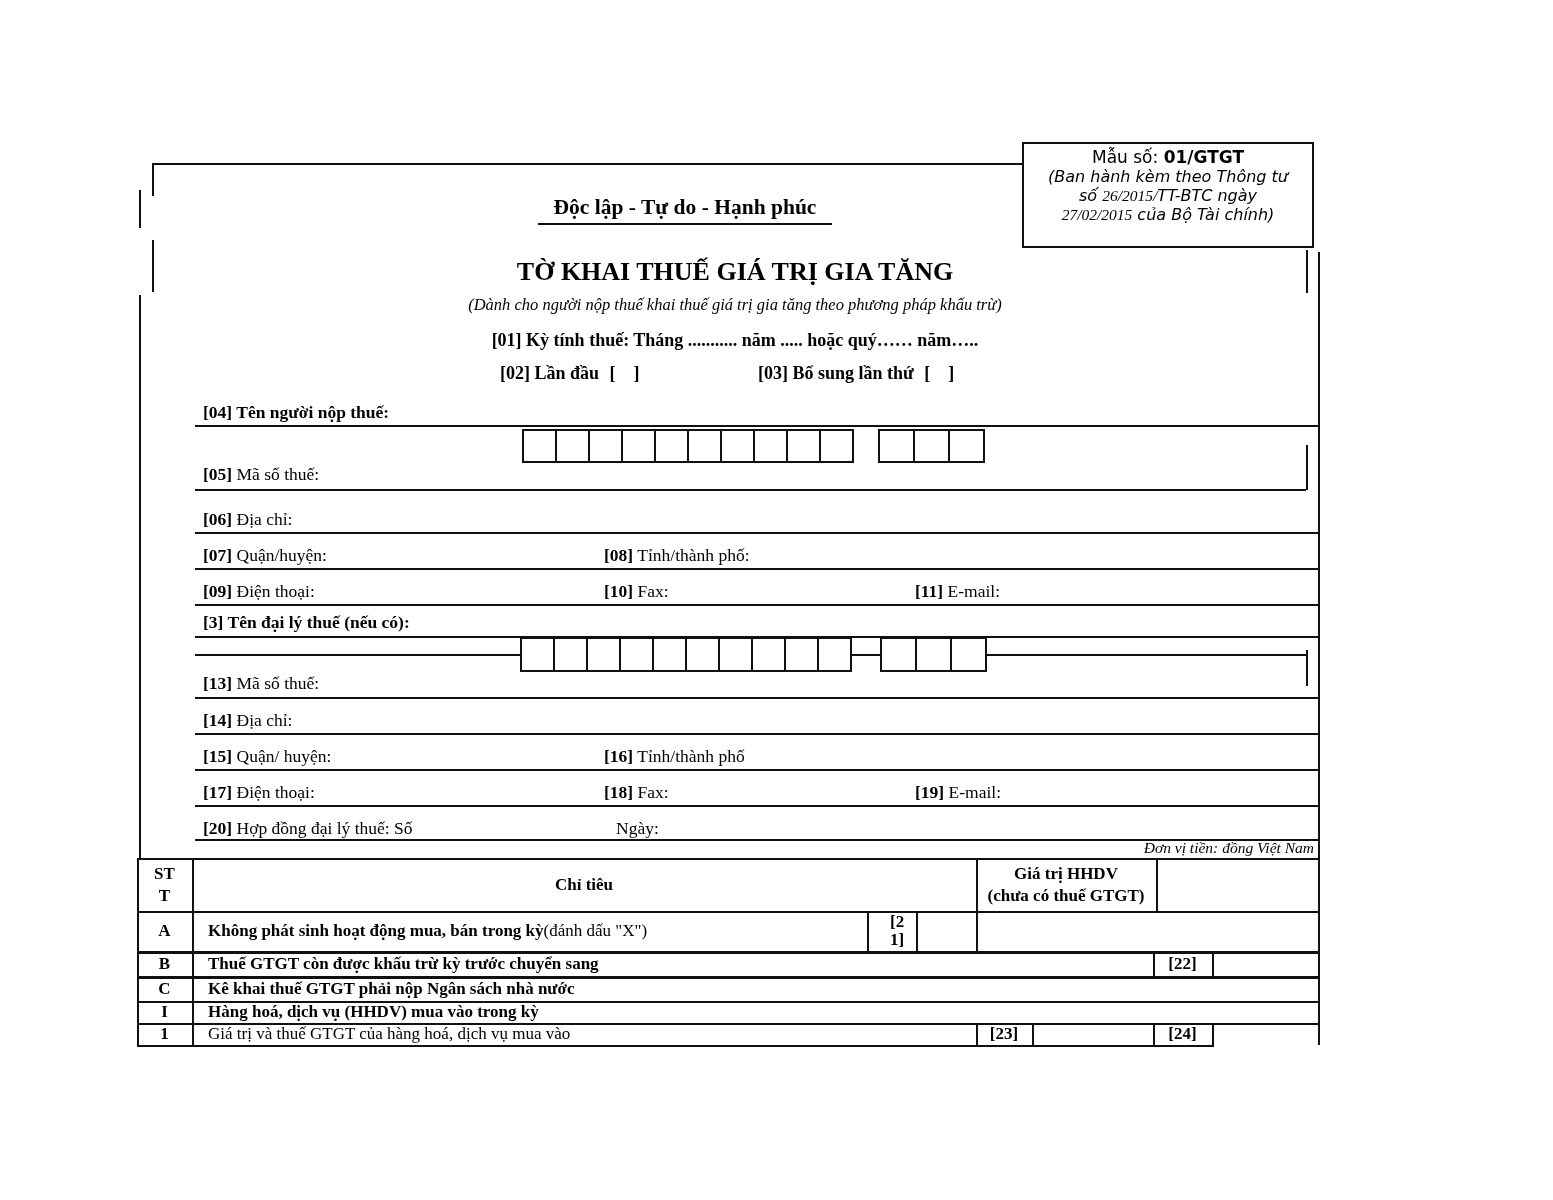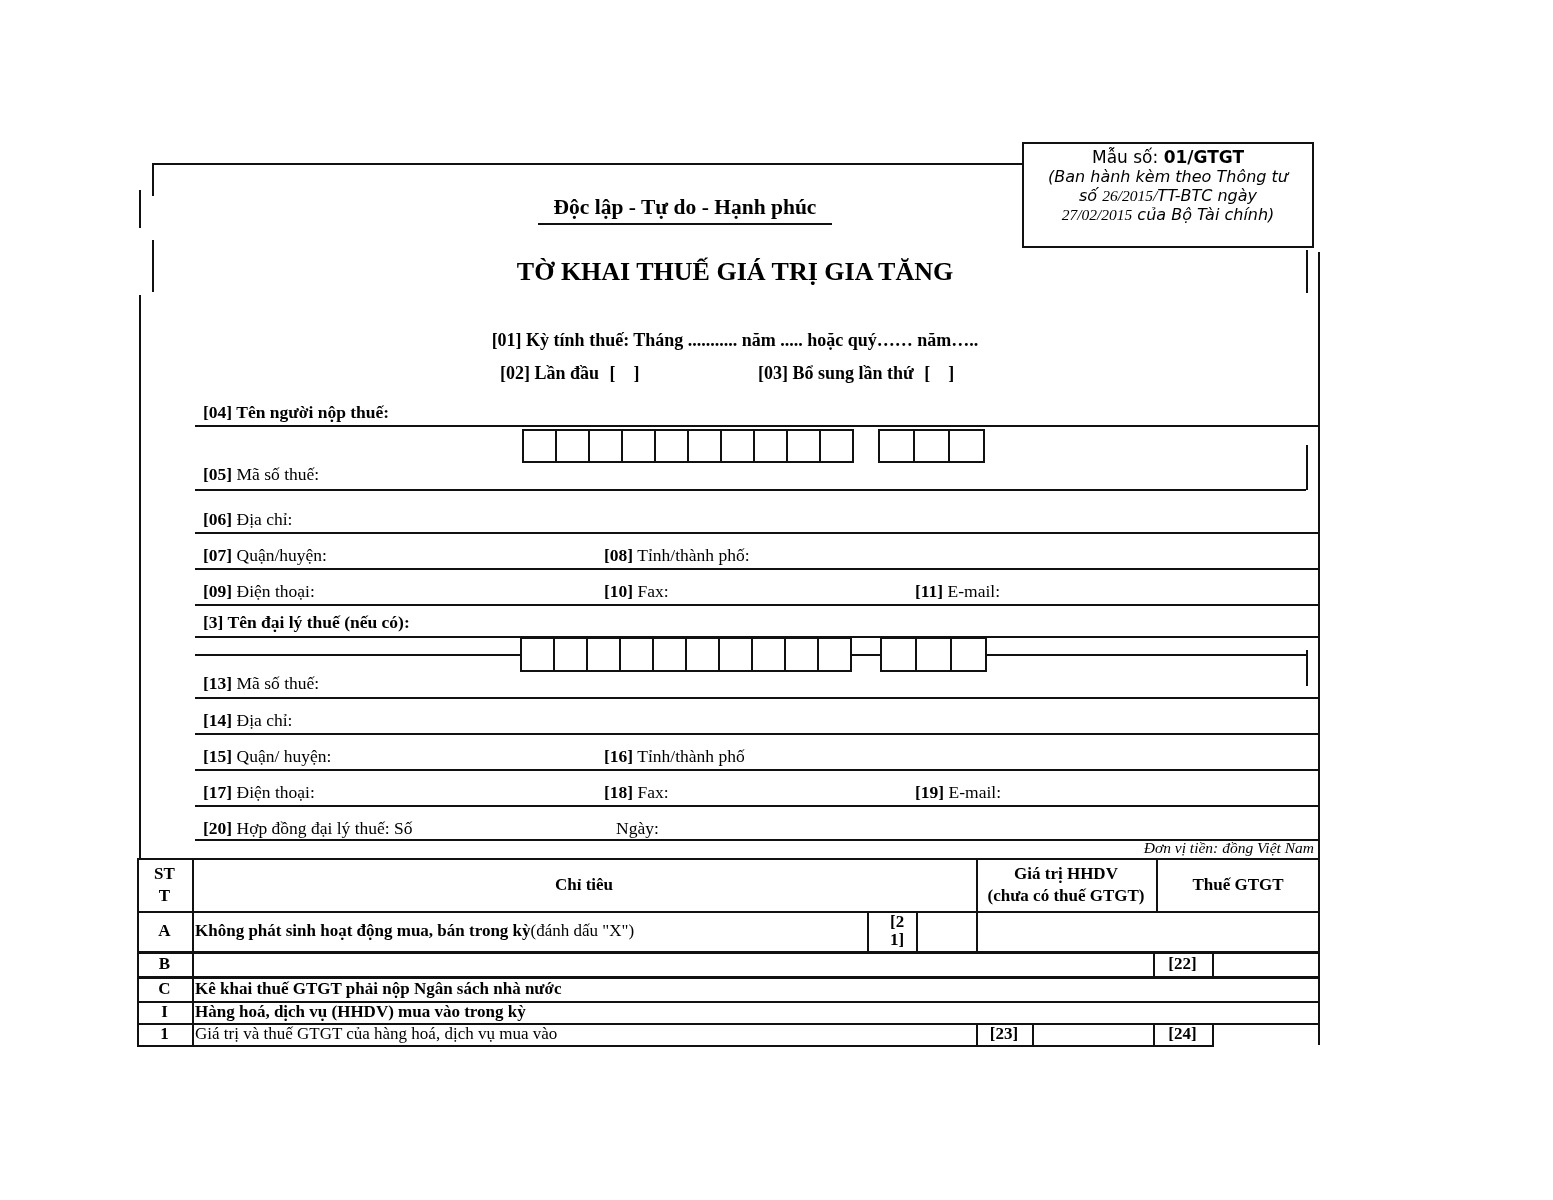--- a/index.html
+++ b/index.html
@@ -20,21 +20,21 @@
   .formbox .li{font-style:italic;font-size:16px;line-height:19px;}
   .formbox .serifnum{font-family:"Liberation Serif",serif;font-size:15.5px;}
   
   .mstrow{position:absolute;display:flex;}
   .mst{width:35px;height:34px;border:2px solid #111;background:#fff;margin-left:-2px;box-sizing:border-box;}
   .mst.w{width:37px;}
   .mst.first{margin-left:0;}
   
   .cell{position:absolute;display:flex;align-items:center;justify-content:center;
         font-size:17px;line-height:1.15;box-sizing:border-box;}
-  .cell.left{justify-content:flex-start;padding-left:3px;}
+  .cell.left{justify-content:flex-start;padding-left:16px;}
   .sttwrap{width:2.6ch;word-break:break-all;text-align:center;font-weight:bold;line-height:1.25;}
   .refwrap{width:3ch;word-break:break-all;text-align:right;font-weight:bold;line-height:1.05;}
 </style>
 </head>
 <body>
 
 <div class="page">
 
   <div class="hl" style="left:152px;top:163px;width:870px;"></div>
   <div class="vl" style="left:152px;top:163px;height:33px;"></div>
@@ -51,20 +51,21 @@
   </div>
 
   <div class="formbox">
     <div class="l1"><span>Mẫu số: </span><b>01/GTGT</b></div>
     <div class="li">(Ban hành kèm theo Thông tư</div>
     <div class="li"><span>số </span><span class="serifnum">26/2015/</span><span>TT-BTC ngày</span></div>
     <div class="li"><span class="serifnum">27/02/2015</span><span> của Bộ Tài chính)</span></div>
   </div>
 
   <div class="lbl center bold" style="left:152px;top:257px;width:1166px;font-size:26px;white-space:normal;">TỜ KHAI THUẾ GIÁ TRỊ GIA TĂNG</div>
+  <div class="lbl center it" style="left:152px;top:296px;width:1166px;font-size:16.5px;white-space:normal;">(Dành cho người nộp thuế khai thuế giá trị gia tăng theo phương pháp khấu trừ)</div>
   <div class="lbl center bold" style="left:152px;top:330px;width:1166px;font-size:18px;white-space:normal;">[01] Kỳ tính thuế: Tháng ........... năm ..... hoặc quý…… năm…..</div>
 
   <div class="lbl bold" style="left:500px;top:363px;font-size:18px;">
     <span>[02] Lần đầu</span>
     <span style="margin-left:6px;">[&nbsp;&nbsp;&nbsp;&nbsp;]</span>
   </div>
   <div class="lbl bold" style="left:758px;top:363px;font-size:18px;">
     <span>[03] Bổ sung lần thứ</span>
     <span style="margin-left:6px;">[&nbsp;&nbsp;&nbsp;&nbsp;]</span>
   </div>
@@ -188,34 +189,34 @@
   <div class="vl" style="left:1212px;top:1023px;height:22px;"></div>
 
   <div class="cell" style="left:137px;top:858px;width:55px;height:53px;">
     <span class="sttwrap">STT</span>
     </div>
   <div class="cell bold" style="left:192px;top:858px;width:784px;height:53px;">Chỉ tiêu</div>
   <div class="cell bold" style="left:976px;top:858px;width:180px;height:53px;flex-direction:column;line-height:22px;">
     <span>Giá trị HHDV</span>
     <span>(chưa có thuế GTGT)</span>
     </div>
-  <div class="cell bold" style="left:1156px;top:858px;width:164px;height:53px;">Thuế GTGT</div>
 
   <div class="cell bold" style="left:137px;top:911px;width:55px;height:40px;">A</div>
   <div class="cell left" style="left:192px;top:911px;width:675px;height:40px;">
     <span class="bold">Không phát sinh hoạt động mua, bán trong kỳ </span>
       <span>(đánh dấu "X")</span>
     </div>
   <div class="cell" style="left:867px;top:911px;width:49px;height:40px;">
     <span class="refwrap">[21]</span>
     </div>
   <div class="cell" style="left:916px;top:911px;width:60px;height:40px;"></div>
   <div class="cell" style="left:976px;top:911px;width:344px;height:40px;"></div>
 
   <div class="cell bold" style="left:137px;top:951px;width:55px;height:25px;">B</div>
+  <div class="cell left bold" style="left:192px;top:951px;width:961px;height:25px;">Thuế GTGT còn được khấu trừ kỳ trước chuyển sang</div>
   <div class="cell bold" style="left:1153px;top:951px;width:59px;height:25px;">[22]</div>
   <div class="cell" style="left:1212px;top:951px;width:108px;height:25px;"></div>
 
   <div class="cell bold" style="left:137px;top:976px;width:55px;height:25px;">C</div>
   <div class="cell left bold" style="left:192px;top:976px;width:1128px;height:25px;">Kê khai thuế GTGT phải nộp Ngân sách nhà nước</div>
 
   <div class="cell bold" style="left:137px;top:1001px;width:55px;height:22px;">I</div>
   <div class="cell left bold" style="left:192px;top:1001px;width:1128px;height:22px;">Hàng hoá, dịch vụ (HHDV) mua vào trong kỳ</div>
 
   <div class="cell bold" style="left:137px;top:1023px;width:55px;height:22px;">1</div>

